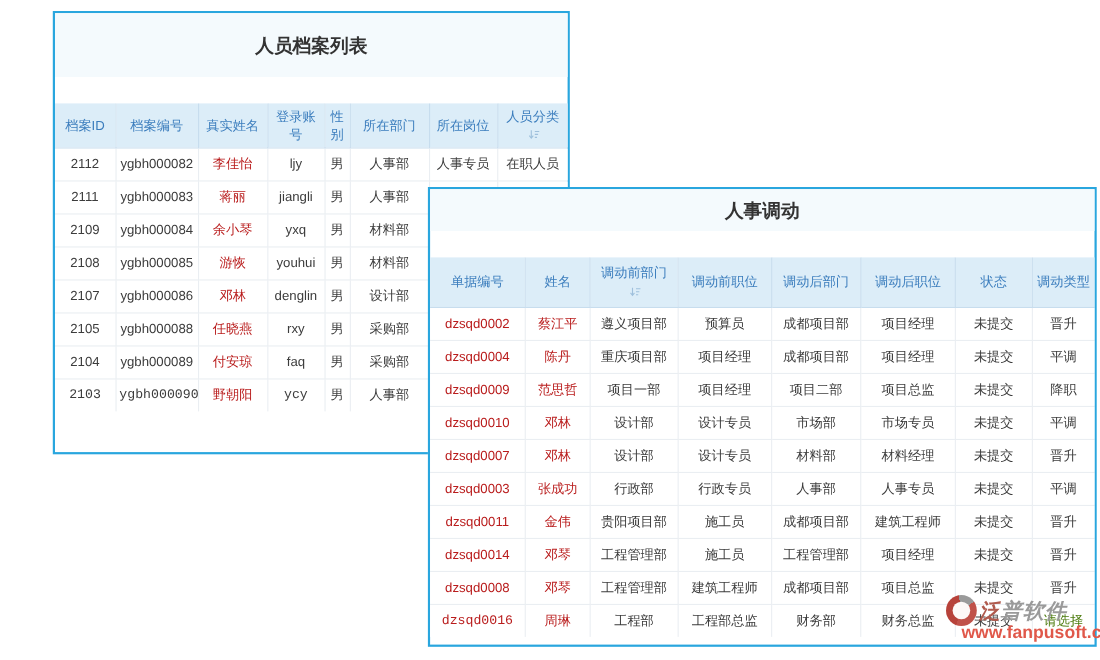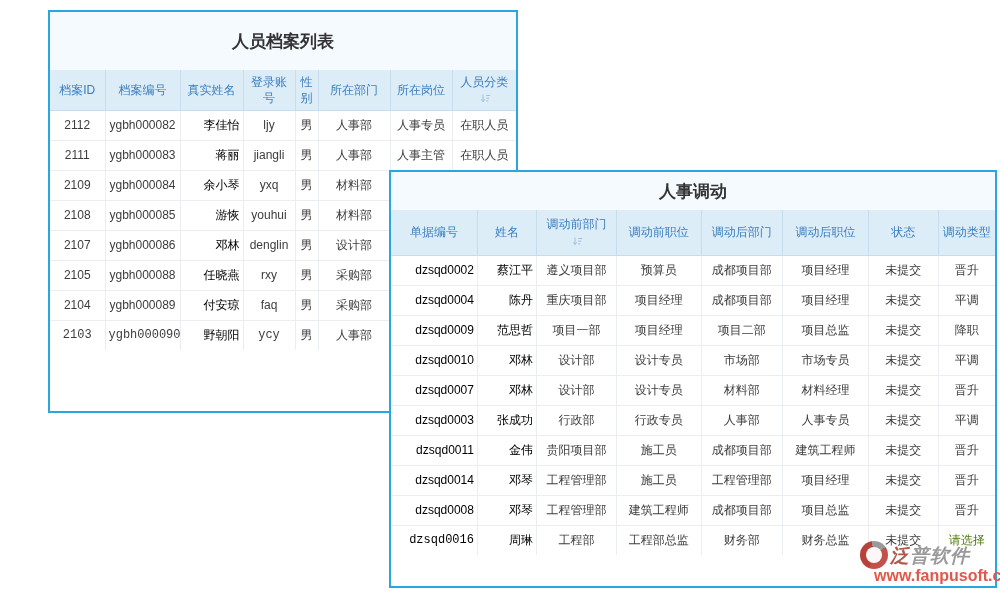--- a/index.html
+++ b/index.html
@@ -5,32 +5,32 @@
   * { margin:0; padding:0; box-sizing:border-box; }
   html,body { width:1000px; height:600px; background:#ffffff; overflow:hidden;
     font-family:"Liberation Sans","DejaVu Sans",sans-serif; }
   .card { position:absolute; background:#ffffff; border:2px solid #29a6de; }
   #card-archive  { left:48px;  top:10px;  width:470px; height:403px; z-index:1; }
   #card-transfer { left:389px; top:170px; width:608px; height:418px; z-index:2; }
   .card-title { display:flex; align-items:center; justify-content:center;
     font-size:17px; font-weight:bold; color:#333; background:#f4fafd; }
   #card-archive  .card-title { height:58px; }
   #card-transfer .card-title { height:38px; }
-  table { width:100%; border-collapse:collapse; table-layout:fixed; }
+  table { width:100%; border-collapse:collapse; table-layout:fixed;margin-top:24px; }
   th, td { text-align:center; vertical-align:middle; overflow:hidden; }
   thead th { background:#dcedf8; color:#3b7dbd; font-size:12px; font-weight:normal;
     border:1px solid #c7ddee; border-top:none; padding:2px 3px; line-height:1.35; }
   thead th:first-child { border-left:none; }  thead th:last-child { border-right:none; }
   #card-archive  thead th { height:40px; }
   #card-transfer thead th { height:45px; }
   tbody td { height:30px; font-size:12px; color:#3c3c3c; background:#fff;
     border:1px solid #eaeef2; padding:0 3px; white-space:nowrap; }
   tbody td:first-child { border-left:none; }  tbody td:last-child { border-right:none; }
   tbody tr:last-child td { border-bottom:none;font-family:Liberation Mono, monospace; }
-  td.link { color:#000000; cursor:pointer;text-align:right; }
+  td.link { color:#b91c1c; cursor:pointer; }
   td.muted { color:#4d7c0f; }
   .sort-icon { display:inline-block; margin-left:2px; vertical-align:middle; line-height:0; }
   
   #card-archive  col:nth-child(1){width:55px} #card-archive  col:nth-child(2){width:75px}
   #card-archive  col:nth-child(3){width:63px} #card-archive  col:nth-child(4){width:52px}
   #card-archive  col:nth-child(5){width:23px} #card-archive  col:nth-child(6){width:72px}
   #card-archive  col:nth-child(7){width:62px} #card-archive  col:nth-child(8){width:64px}
   #card-transfer col:nth-child(1){width:76px} #card-transfer col:nth-child(2){width:52px}
   #card-transfer col:nth-child(3){width:70px} #card-transfer col:nth-child(4){width:75px}
   #card-transfer col:nth-child(5){width:71px} #card-transfer col:nth-child(6){width:76px}

